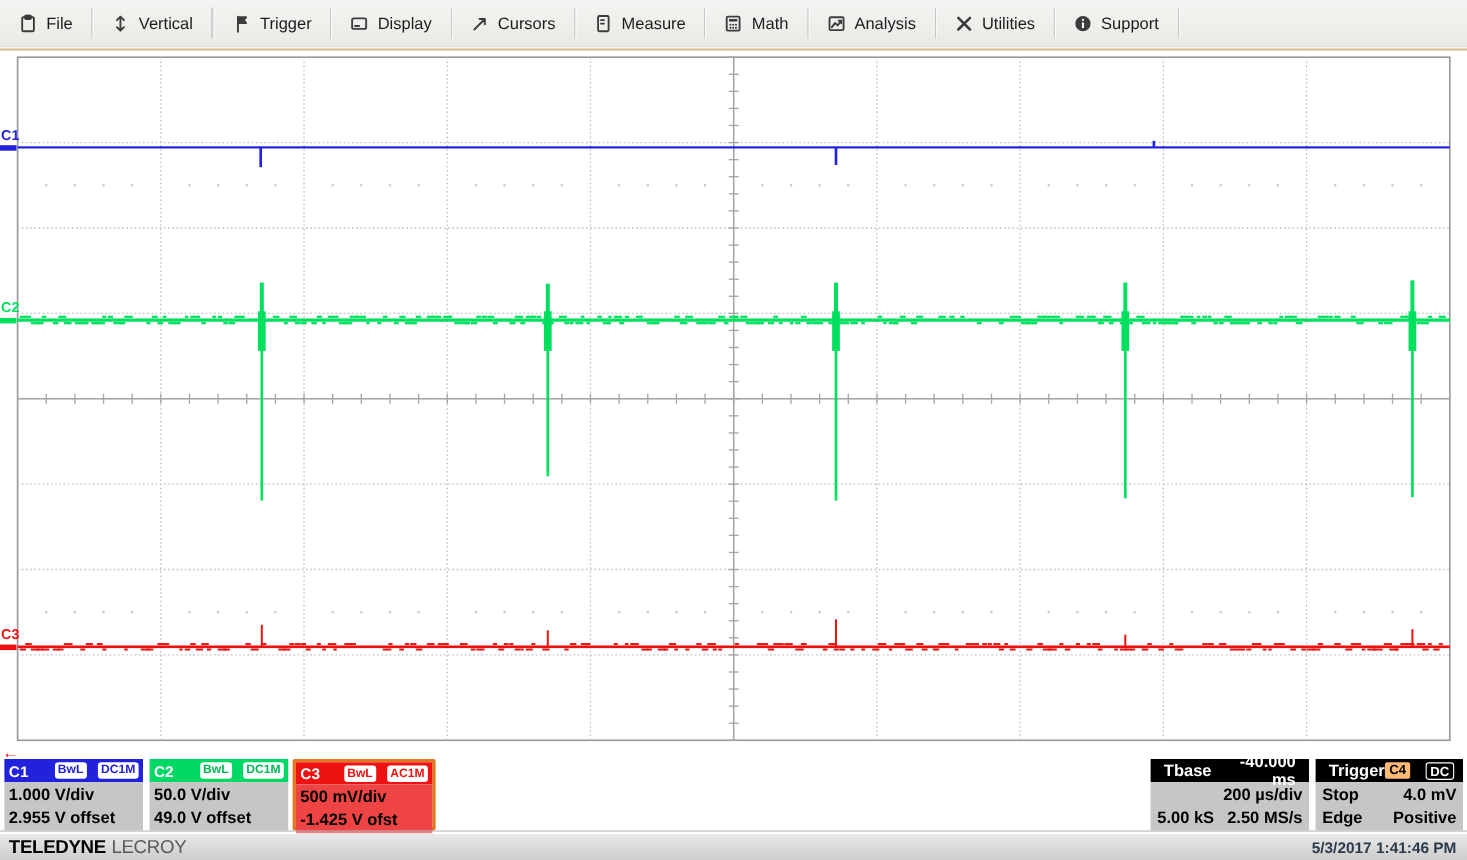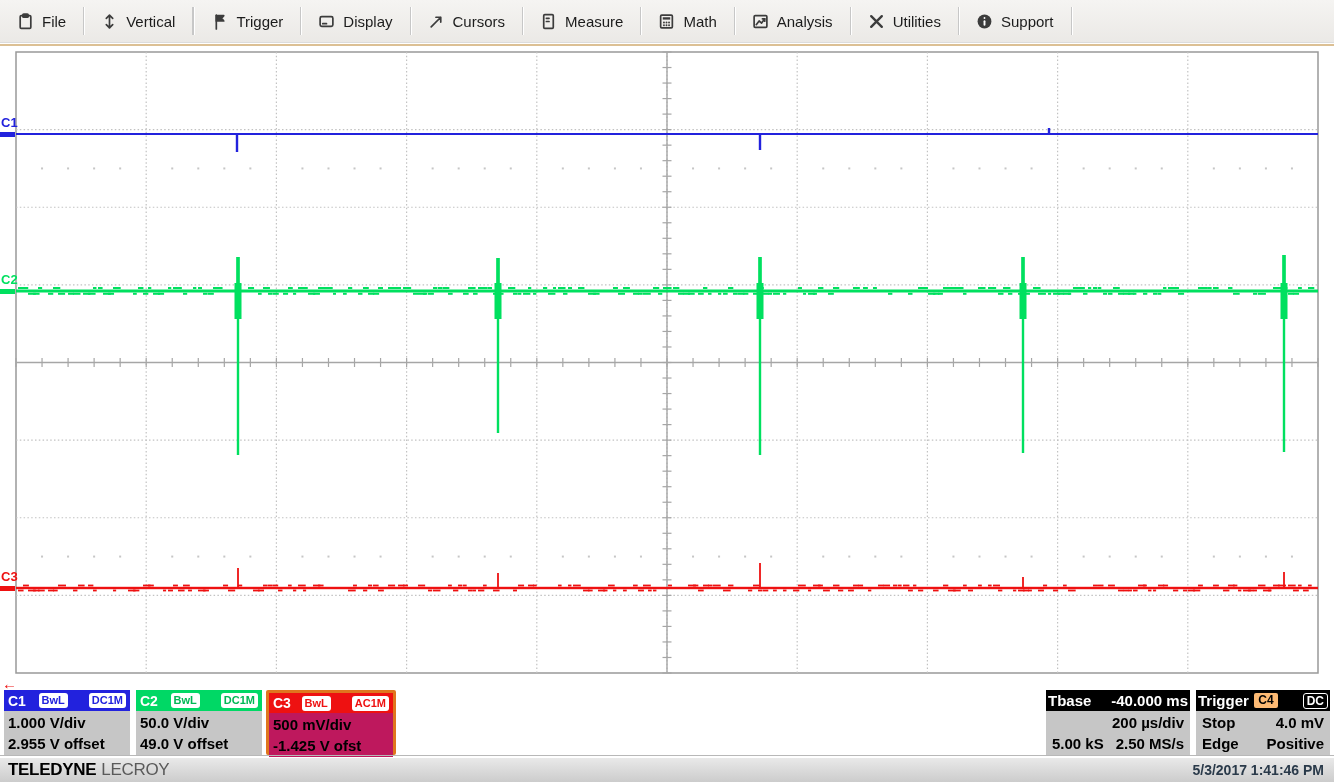--- a/index.html
+++ b/index.html
@@ -17,30 +17,30 @@
              stroke-linecap:round;stroke-linejoin:round;}
   .tanline{position:absolute;left:0;top:44px;width:1334px;height:2px;background:#dcc094;}
   
   #scope-svg{position:absolute;left:0;top:0;width:1334px;height:782px;pointer-events:none;}
   
   .chbox{position:absolute;top:690px;width:126px;height:65px;box-sizing:border-box;}
   .chbox.selected{border:3px solid #e0761e;border-radius:2px;}
   .chhead{height:21px;display:flex;align-items:center;padding:0 4px;color:#fff;
           font-weight:700;font-size:14px;}
   .chbox.selected .chhead{height:20px;}
-  .badges{margin-left:auto;display:flex;gap:21px;}
+  .badges{margin-left:auto;display:flex;gap:10px;}
   .badge{background:#fff;border-radius:3px;font-size:11px;font-weight:700;
          padding:0 3px;height:15px;line-height:15px;}
   .chbody{height:44px;background:#c6c6c6;padding:1px 6px 12px 4px;
           box-sizing:border-box;font-weight:700;font-size:15px;line-height:21px;color:#000;}
-  .chbox.selected .chbody{background:#be185d;height:56px;}
+  .chbox.selected .chbody{background:#ef4444;height:56px;}
   
   .tbox{position:absolute;top:690px;height:65px;box-sizing:border-box;}
   .thead{height:21px;background:#000;color:#fff;display:flex;align-items:center;
-         padding:0 2px;font-size:15px;font-weight:700;text-align:right;}
+         padding:0 12px;font-size:15px;font-weight:700;text-align:right;}
   .thead .hval{margin-left:auto;}
   .tbody{background:#c6c6c6;height:44px;padding:1px 6px 0 6px;box-sizing:border-box;
          font-size:15px;font-weight:700;color:#000;}
   .trow{display:flex;justify-content:space-between;line-height:21px;}
   .tbadge-c4{background:#fdba74;color:#000;border-radius:2px;padding:0 4px;
              font-size:12px;font-weight:700;height:15px;line-height:15px;}
   .tbadge-dc{background:#000;color:#fff;border:1px solid #fff;border-radius:3px;
              padding:0 3px;font-size:12px;font-weight:700;height:14px;line-height:14px;
              margin-left:4px;}
   .thead .badges{margin-left:auto;display:flex;align-items:center;}

